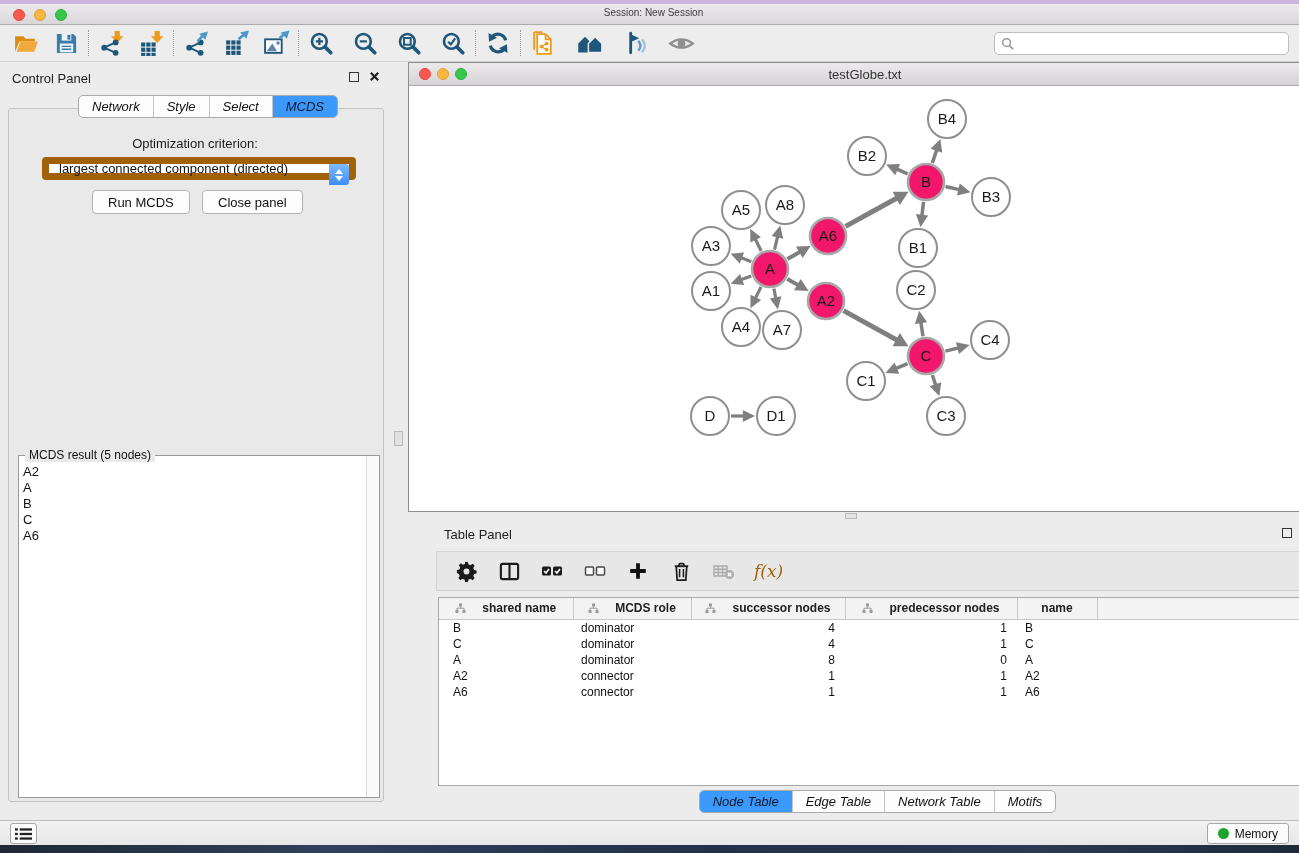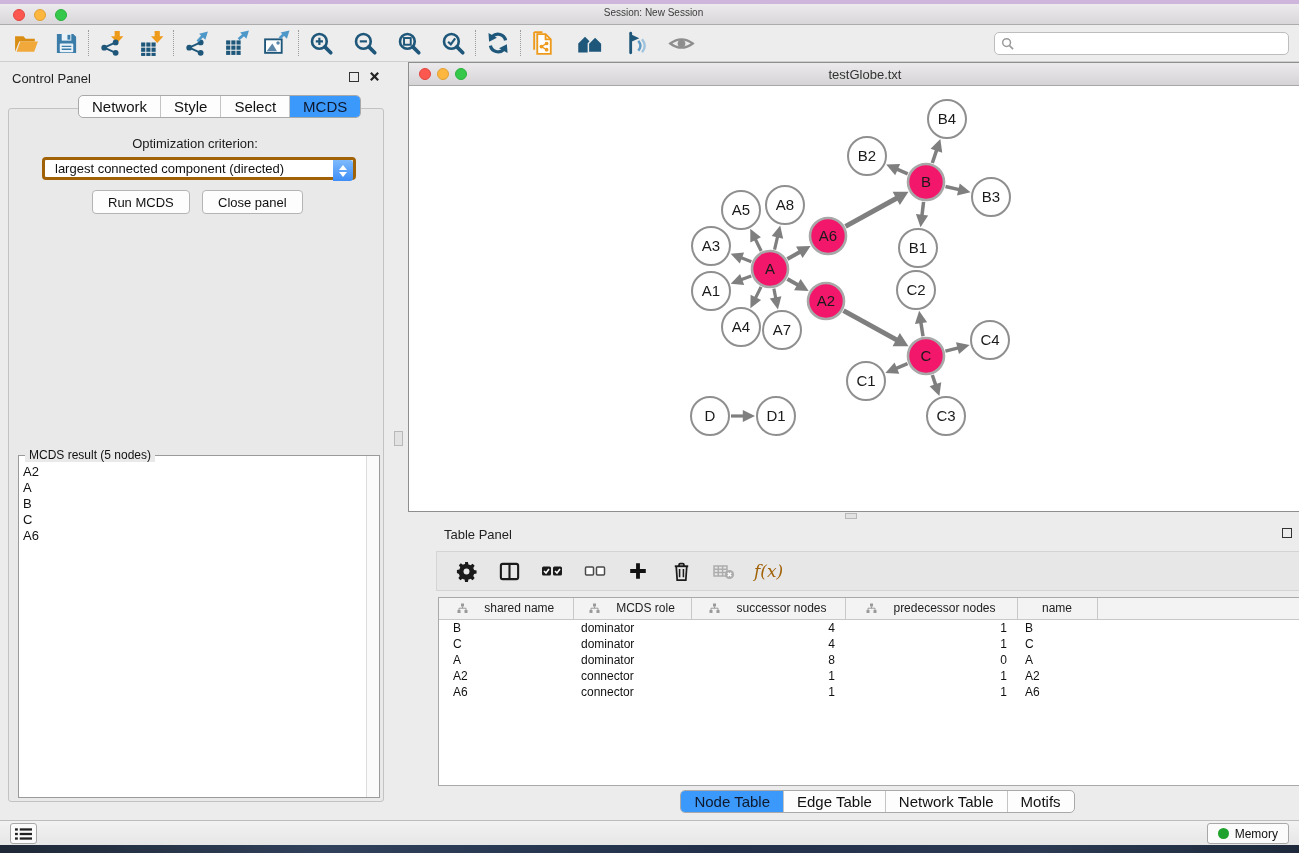--- a/index.html
+++ b/index.html
@@ -30,28 +30,28 @@
     padding-left:26px; font-size:12px; background:#fff; outline:none; }
   .search-wrap svg { position:absolute; left:7px; top:5px; }
 
   
   .control-panel { position:absolute; left:0; top:62px; width:390px; height:758px; background:#ECECEC; }
   .panel-title { position:absolute; left:12px; top:9px; font-size:13px; color:#222; }
   .panel-btns { position:absolute; right:10px; top:9px; display:flex; gap:10px; align-items:center; }
   .cp-body { position:absolute; left:8px; top:46px; width:376px; height:694px;
     border:1px solid #C3C3C3; border-radius:3px; background:#E9E9E9; }
   .seg { position:absolute; display:flex; background:#FDFDFD; border:1px solid #A9A9A9; border-radius:5px;
-    overflow:hidden; font-size:15px; height:23px; z-index:5; }
+    overflow:hidden; font-size:13px; height:23px; z-index:5;font-style:italic; }
   .seg > div { padding:0 13px; display:flex; align-items:center; border-right:1px solid #C4C4C4; color:#111; }
   .seg > div:last-child { border-right:none; }
   .seg > div.active { background:#3B99FC; color:#0f172a; }
   .cp-tabs { left:78px; top:33px; }
   .opt-label { position:absolute; left:0; width:100%; top:74px; text-align:center; font-size:13px; color:#1A1A1A; }
   .select-box { position:absolute; left:42px; top:95px; width:314px; height:23px; background:#fff;
-    border:3px solid #a16207; border-radius:4px; font-size:13px; color:#111;
+    border:7px solid #a16207; border-radius:4px; font-size:13px; color:#111;
     display:flex; align-items:center; padding-left:10px; }
   .select-step { position:absolute; right:0; top:0; width:20px; height:21px;
     background:linear-gradient(#7EBAFD,#3E8EF7); border-radius:0 3px 3px 0;
     display:flex; flex-direction:column; align-items:center; justify-content:center; gap:2px; }
   .tri-up { width:0; height:0; border-left:4px solid transparent; border-right:4px solid transparent; border-bottom:5px solid #fff; }
   .tri-dn { width:0; height:0; border-left:4px solid transparent; border-right:4px solid transparent; border-top:5px solid #fff; }
   .btn { position:absolute; height:24px; background:#FDFDFD; border:1px solid #B4B4B4; border-radius:4px;
     font-size:13px; color:#111; padding:0 15px; top:128px; display:flex; align-items:center; }
   .result-field { position:absolute; left:18px; top:393px; width:362px; height:343px;
     border:1px solid #9A9A9A; background:#fff; }
@@ -81,21 +81,21 @@
   .table-panel { position:absolute; left:432px; top:518px; width:891px; height:302px; }
   .tp-toolbar { position:absolute; left:4px; right:4px; top:33px; height:40px; background:#E7E7E7;
     border:1px solid #D4D4D4; display:flex; align-items:center; gap:17px; padding-left:16px; }
   .tp-icon { width:26px; height:26px; display:flex; align-items:center; justify-content:center; }
   .fx-label { font-family:"DejaVu Serif","Liberation Serif",serif; font-style:italic; font-size:17px; color:#a16207; }
   .tbl-box { position:absolute; left:6px; right:7px; top:79px; height:189px; background:#fff;
     border:1px solid #A9A9A9; overflow:hidden; }
   table.datatable { border-collapse:collapse; table-layout:fixed; width:100%; font-size:12px; color:#111; }
   table.datatable th { height:21px; background:#F3F3F3; border-bottom:1px solid #C8C8C8; border-right:1px solid #C8C8C8;
     font-weight:normal; font-size:12px; color:#222; position:relative; }
-  table.datatable th .th-inner { display:flex; align-items:center; justify-content:center; gap:16px; }
+  table.datatable th .th-inner { display:flex; align-items:center; justify-content:center; gap:16px;font-weight:bold; }
   table.datatable th.filler { border-right:none; }
   table.datatable td { height:16px; line-height:16px; white-space:nowrap; overflow:hidden; }
   td.c0 { padding-left:14px; } td.c1 { padding-left:8px; }
   td.c2 { text-align:right; padding-right:10px; } td.c3 { text-align:right; padding-right:10px; }
   td.c4 { padding-left:8px; }
   .tp-tabs-row { position:absolute; left:0; right:0; top:272px; display:flex; justify-content:center; }
 
   
   .statusbar { position:absolute; left:0; top:820px; width:1299px; height:25px;
     background:linear-gradient(#F2F2F2,#E6E6E6); border-top:1px solid #BDBDBD; }

